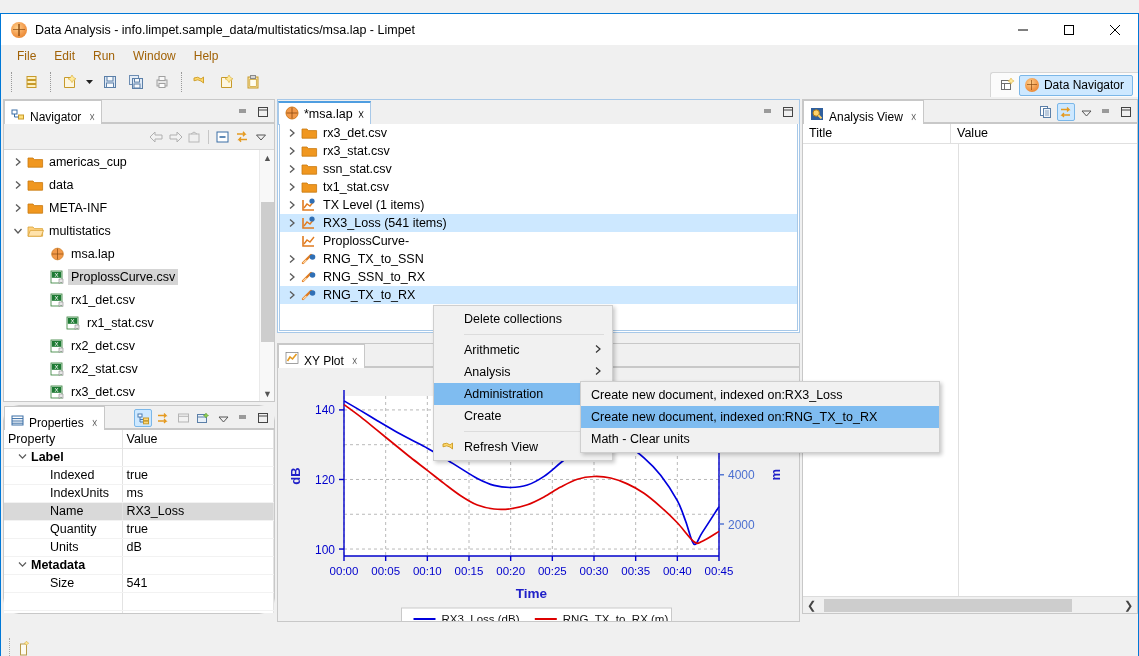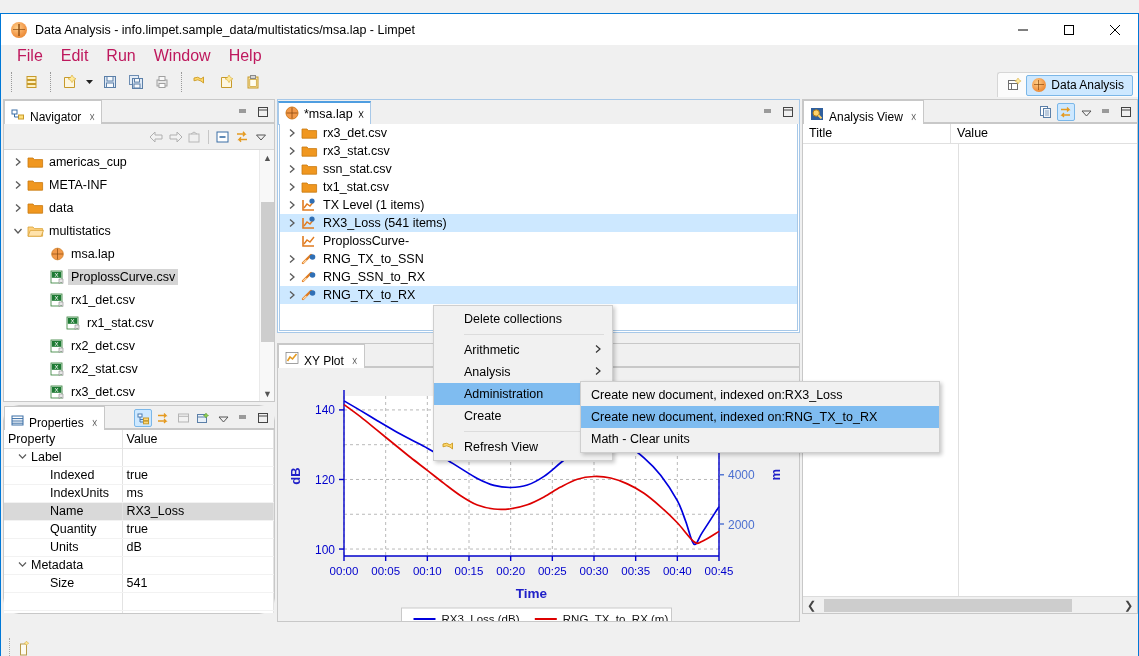--- a/index.html
+++ b/index.html
@@ -48,21 +48,21 @@
     width: 46px; height: 31px; display: flex; align-items: center; justify-content: center;
     color: #000;
   }
   .win-btn svg { display: block; }
 
   
   .menubar {
     height: 22px; display: flex; align-items: center;
     background: #f0f0f0; padding-left: 7px;
   }
-  .menubar-item { padding: 2px 9px; font-size: 16px; color: #be185d; }
+  .menubar-item { padding: 2px 9px; font-size: 12px; color: #a16207; }
 
   
   .maintoolbar {
     height: 30px; background: #f0f0f0; display: flex; align-items: center;
     padding-left: 4px; position: relative;
   }
   .tb-sep {
     width: 1px; height: 20px; margin: 0 6px;
     border-left: 1px dotted #9a9a9a;
   }
@@ -156,21 +156,21 @@
   
   #properties { left: 0; top: 306px; width: 272px; height: 209px; border-radius: 16px; }
   .prop-table { width: 100%; border-collapse: collapse; font-size: 12.5px; background: #fff; }
   .prop-table td {
     height: 18px; padding: 0 4px; border-right: 1px solid #e3e3e3; border-bottom: 1px solid #f2f2f2;
     white-space: nowrap;
   }
   .prop-table td.c0 { width: 118px; }
   .prop-table tr.header td { background: #fff; border-bottom: 1px solid #e3e3e3; }
   .prop-table tr.sel td { background: #d9d9d9; }
-  .ind1 { padding-left: 14px !important; }
+  .ind1 { padding-left: 14px !important; font-weight: bold; }
   .ind2 { padding-left: 46px !important; }
   .grp-arrow { color:#555; font-size:9px; margin-right:4px; }
 
   
   #editor { left: 274px; top: 0; width: 523px; height: 234px; }
   .editor-tabrow { height: 24px; background: #f0f0f0; position: relative; display:flex; align-items:flex-end; }
   .editor-tab {
     height: 24px; display:flex; align-items:center; gap:5px; padding: 0 6px;
     background:#fff; border:1px solid #a7c8e8; border-bottom:none; border-top: 2px solid #4f9ee0;
     font-size:12.5px; position:relative; top:1px;
@@ -327,21 +327,21 @@
       <div class="persp-newbtn">
         <svg width="16" height="16">
           <rect x="2.5" y="3.5" width="9" height="9" fill="#fff" stroke="#6f6f6f"></rect>
           <line x1="2.5" y1="6.5" x2="11.5" y2="6.5" stroke="#6f6f6f"></line>
           <line x1="5.5" y1="6.5" x2="5.5" y2="12.5" stroke="#6f6f6f"></line>
           <path d="M12 1 l1.1 1.9 2 1.1 -2 1.1 L12 7.1 10.9 5.1 8.9 4 10.9 2.9 z" fill="#ffe99a" stroke="#d7a92d" stroke-width=".5"></path>
         </svg>
       </div>
       <div class="persp-active">
         <span class="persp-dot"></span>
-        <span>Data Analysis</span>
+        <span>Data Navigator</span>
       </div>
     </div>
   </div>
 
   <div class="workbench">
 
     <div class="panel" id="navigator">
       <div class="panel-tabrow">
         <div class="tab active">
           <span>
@@ -427,34 +427,34 @@
               <span class="twisty">
                 <svg width="10" height="10">
                   <path d="M3 1.5 L7 5 L3 8.5" fill="none" stroke="#5a5a5a" stroke-width="1.3"></path>
                 </svg>
               </span>
               <span class="tree-ico">
                 <svg width="17" height="14">
                   <path d="M1 3 h5 l1.4 1.6 h8.2 v7.6 H1 z" fill="#f0971f" stroke="#c87a10" stroke-width=".8"></path>
                 </svg>
               </span>
-              <span class="tree-lbl">META-INF</span>
+              <span class="tree-lbl">data</span>
             </div>
             <div class="tree-row" style="padding-left: 6px;">
               <span class="twisty">
                 <svg width="10" height="10">
                   <path d="M3 1.5 L7 5 L3 8.5" fill="none" stroke="#5a5a5a" stroke-width="1.3"></path>
                 </svg>
               </span>
               <span class="tree-ico">
                 <svg width="17" height="14">
                   <path d="M1 3 h5 l1.4 1.6 h8.2 v7.6 H1 z" fill="#f0971f" stroke="#c87a10" stroke-width=".8"></path>
                 </svg>
               </span>
-              <span class="tree-lbl">data</span>
+              <span class="tree-lbl">META-INF</span>
             </div>
             <div class="tree-row" style="padding-left: 6px;">
               <span class="twisty">
                 <svg width="10" height="10">
                   <path d="M1.5 3 L5 7 L8.5 3" fill="none" stroke="#5a5a5a" stroke-width="1.3"></path>
                 </svg>
               </span>
               <span class="tree-ico">
                 <svg width="17" height="14">
                   <path d="M1 3 h5 l1.4 1.6 h8.2 v7.6 H1 z" fill="#ffd27f" stroke="#d9a33a" stroke-width=".8"></path>

